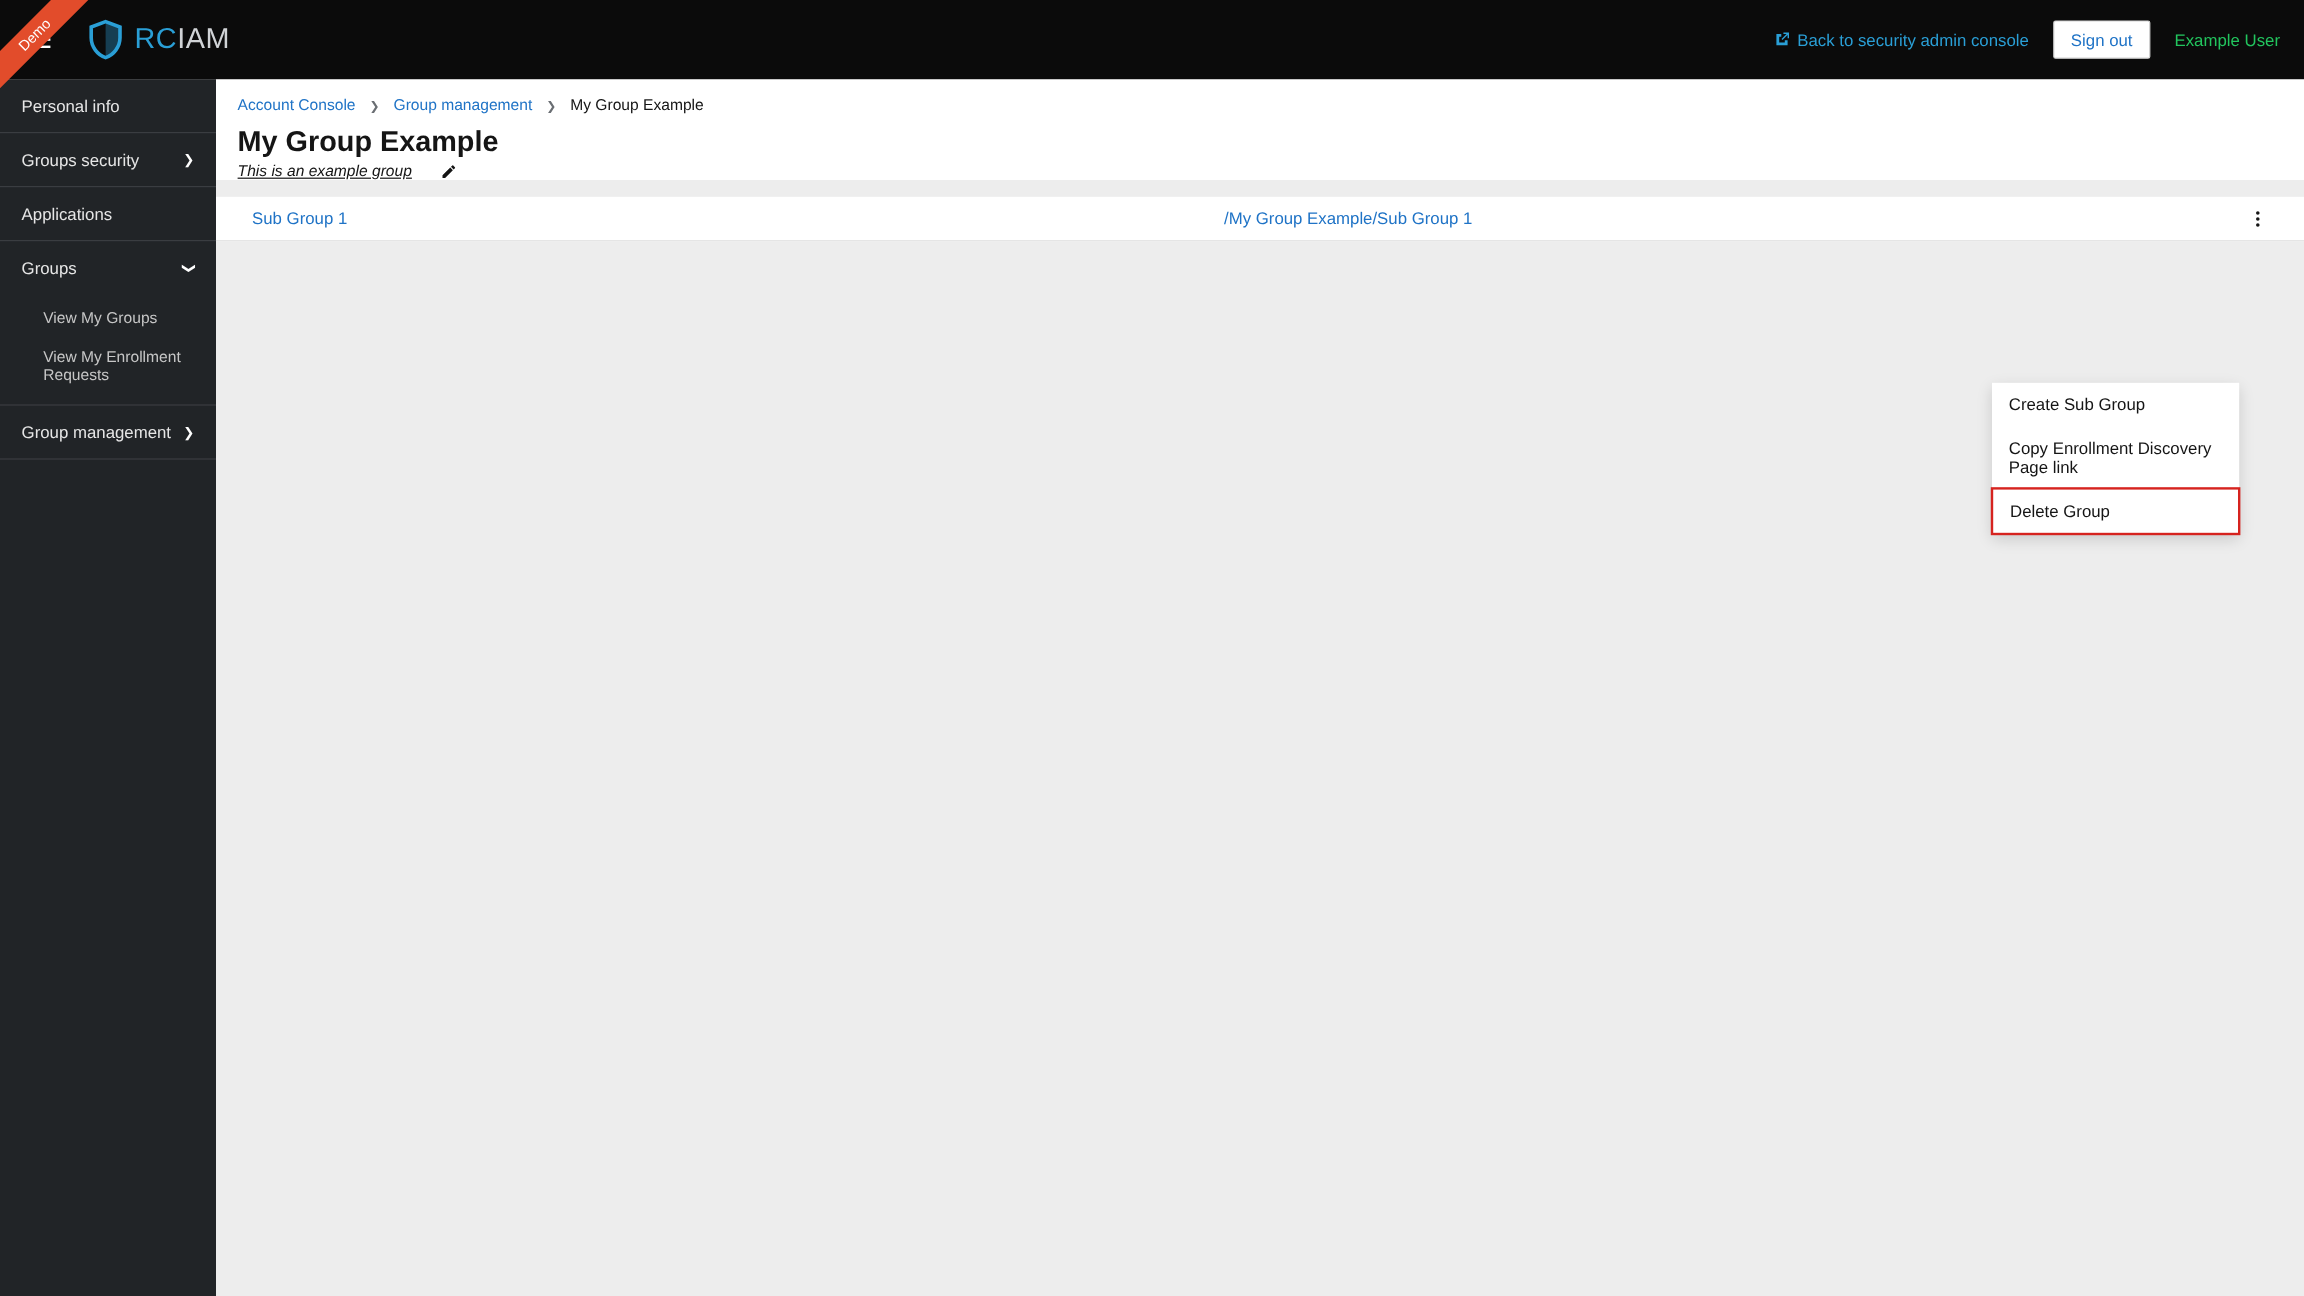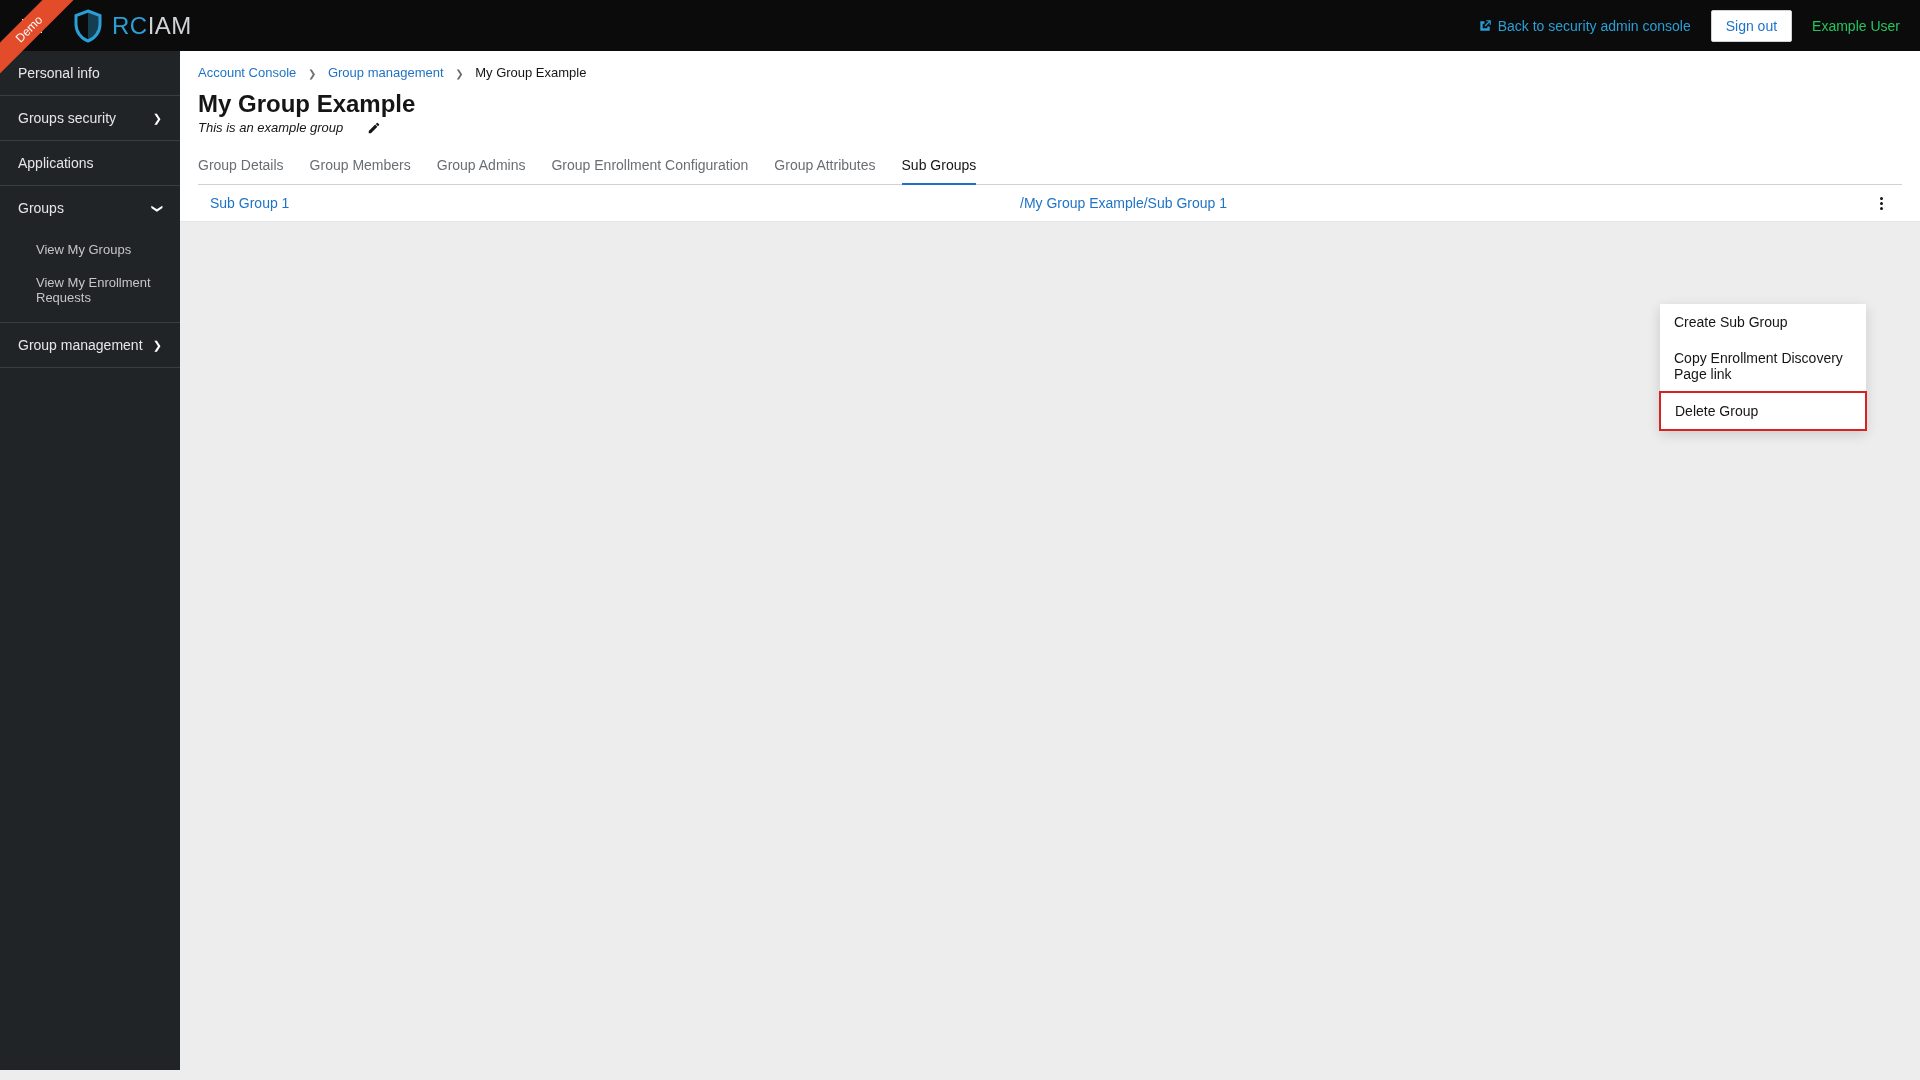--- a/index.html
+++ b/index.html
@@ -2,21 +2,21 @@
 <html><head>
 <meta charset="utf-8">
 <style>
   * { box-sizing: border-box; margin: 0; padding: 0; }
   html, body { width: 100%; height: 100%; font-family: "Helvetica Neue", Arial, sans-serif; font-size: 14px; color: #151515; }
   body { background: #ededed; overflow: hidden; }
 
   
   .header {
     position: relative;
-    height: 51px;
+    height: 66px;
     background: #0b0b0b;
     display: flex;
     align-items: center;
     padding: 0 20px 0 22px;
     color: #fff;
     z-index: 5;
   }
   .hamburger {
     width: 20px; height: 14px;
     display: flex; flex-direction: column; justify-content: space-between;
@@ -85,21 +85,21 @@
   .content-top {
     background: #fff;
     padding: 14px 18px 0 18px;
   }
   .breadcrumb { font-size: 13px; color: #6a6e73; margin-bottom: 10px; }
   .breadcrumb a { color: #1f73c6; text-decoration: none; cursor: pointer; }
   .breadcrumb .sep { margin: 0 8px; color: #6a6e73; font-size: 10px; }
   .breadcrumb .current { color: #151515; }
 
   .page-title { font-size: 24px; font-weight: 600; margin-bottom: 2px; }
-  .page-desc { font-style: italic; font-size: 13px; display: flex; align-items: center; gap: 24px; margin-bottom: 14px; }
+  .page-desc { font-style: italic; font-size: 13px; display: flex; align-items: center; gap: 24px; margin-bottom: 14px; text-decoration: underline; }
   .edit-icon { width: 14px; height: 14px; cursor: pointer; }
 
   .tabs { display: flex; gap: 26px; border-bottom: 1px solid #d2d2d2; }
   .tab {
     padding: 8px 0 10px 0;
     font-size: 14px;
     color: #6a6e73;
     cursor: pointer;
     border-bottom: 2px solid transparent;
     margin-bottom: -1px;
@@ -221,28 +221,20 @@
         <span class="sep">❯</span>
         <span class="current">My Group Example</span>
       </div>
       <h1 class="page-title">My Group Example</h1>
       <div class="page-desc">
         <span>This is an example group</span>
         <svg class="edit-icon" viewBox="0 0 24 24">
           <path d="M3 17.25V21h3.75L17.81 9.94l-3.75-3.75L3 17.25zM20.71 7.04a1 1 0 0 0 0-1.41l-2.34-2.34a1 1 0 0 0-1.41 0l-1.83 1.83 3.75 3.75 1.83-1.83z" fill="#151515"></path>
         </svg>
       </div>
-      <div class="tabs">
-        <div class="tab">Group Details</div>
-        <div class="tab">Group Members</div>
-        <div class="tab">Group Admins</div>
-        <div class="tab">Group Enrollment Configuration</div>
-        <div class="tab">Group Attributes</div>
-        <div class="tab active">Sub Groups</div>
-      </div>
     </div>
 
     <div class="table-wrap">
       <div class="table-row">
         <div><a>Sub Group 1</a></div>
         <div><a>/My Group Example/Sub Group 1</a></div>
         <div class="kebab">
           <div class="kebab-dots">
             <span></span>
               <span></span>

